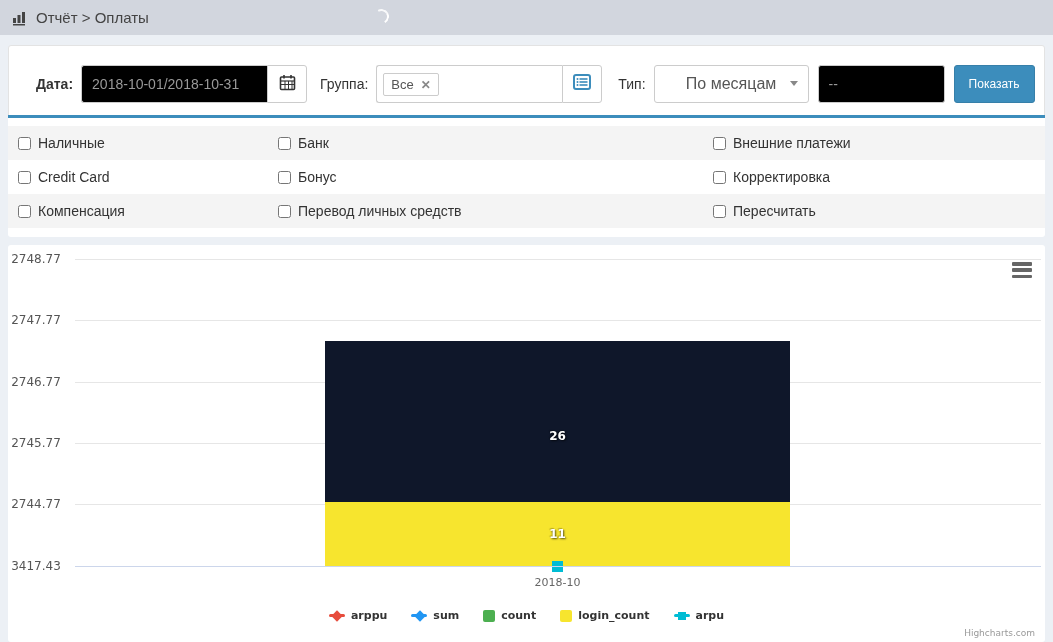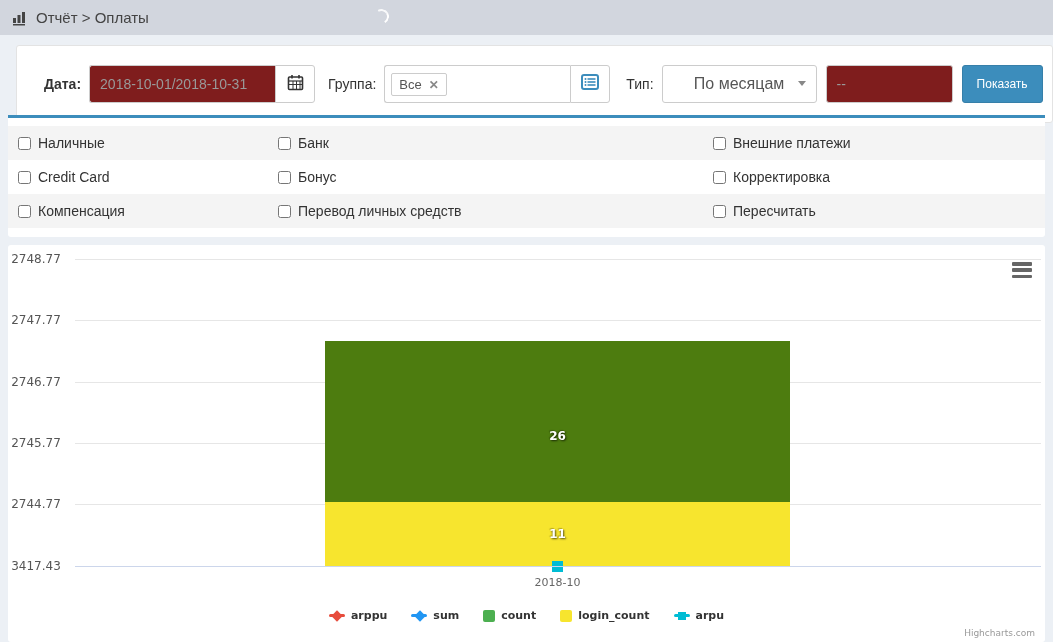--- a/index.html
+++ b/index.html
@@ -9,26 +9,26 @@
   
   .topbar { position:absolute; left:0; top:0; width:1053px; height:35px; background:#d2d6de;
             display:flex; align-items:center; padding-left:12px; }
   .topbar .crumb { font-size:15px; color:#444; margin-left:8px; }
   .spinner { position:absolute; left:374px; top:9px; width:15px; height:15px; border-radius:50%;
              border:2px solid transparent; border-right:2px solid #fff; border-top:2px solid rgba(255,255,255,.85);
              transform:rotate(15deg); }
 
   
   .filterbox { position:absolute; left:8px; top:45px; width:1037px; height:78px; background:#fff;
-               border:1px solid #e3e3e3; border-radius:3px; display:flex; align-items:center;margin-left:8px; }
+               border:1px solid #e3e3e3; border-radius:3px; display:flex; align-items:center; }
   .flabel { font-size:14px; color:#333; white-space:nowrap; }
   .flabel.bold { font-weight:bold; }
   .igroup { display:flex; height:38px; }
   .tinput { height:38px; border:1px solid #ccc; font-size:14px; color:#999; padding:12px 10px;
-            font-family:"Liberation Sans",sans-serif; outline:none; background:#7f1d1d; }
+            font-family:"Liberation Sans",sans-serif; outline:none; background:#000000; }
   .date-input { width:186px; border-radius:3px 0 0 3px; border-right:none; }
   .addon { width:40px; height:38px; border:1px solid #ccc; background:#fff; display:flex;
            align-items:center; justify-content:center; border-radius:0 3px 3px 0; cursor:pointer; }
   .group-box { width:186px; height:38px; border:1px solid #ccc; border-right:none; border-radius:3px 0 0 3px;
                display:flex; align-items:center; padding-left:6px; background:#fff; }
   .tag { border:1px solid #ccc; border-radius:2px; background:#fff; font-size:13px; color:#555;
          padding:3px 7px; display:flex; align-items:flex-end; gap:7px; }
   .tag .x { color:#888; font-size:12px; font-weight:bold; cursor:pointer; }
   .selbox { width:155px; height:38px; border:1px solid #ccc; border-radius:3px; background:#fff;
             display:flex; align-items:center; justify-content:center; position:relative; font-size:16px; color:#555; cursor:pointer; }
@@ -202,21 +202,21 @@
   <div class="gridline" style="top:198px;"></div>
   <div class="gridline" style="top:259px;"></div>
 
   <div class="ylab" style="top:7px;">2748.77</div>
   <div class="ylab" style="top:68px;">2747.77</div>
   <div class="ylab" style="top:130px;">2746.77</div>
   <div class="ylab" style="top:191px;">2745.77</div>
   <div class="ylab" style="top:252px;">2744.77</div>
   <div class="ylab" style="top:314px;">3417.43</div>
 
-  <div class="bar" style="top: 96px; height: 190px; background-color: #4d7c0f;">
+  <div class="bar" style="top: 96px; height: 190px; background-color: #0f172a;">
     <span class="bar-label">26</span>
   </div>
   <div class="bar" style="top: 257px; height: 64px; background-color: rgb(247, 229, 46);">
     <span class="bar-label">11</span>
   </div>
 
   <div class="point-marker" style="background-color: rgb(0, 188, 212);"></div>
 
   <div class="xaxis"></div>
   <div class="xlab">2018-10</div>

